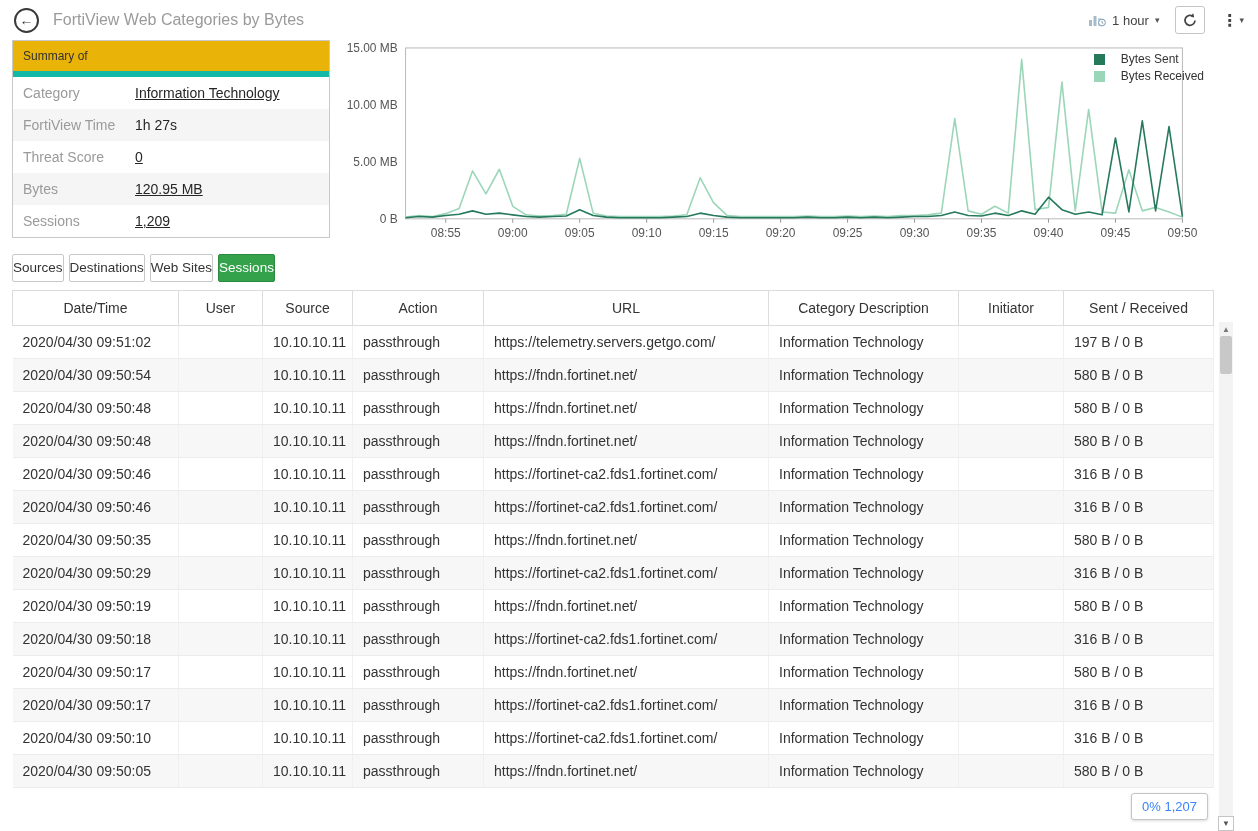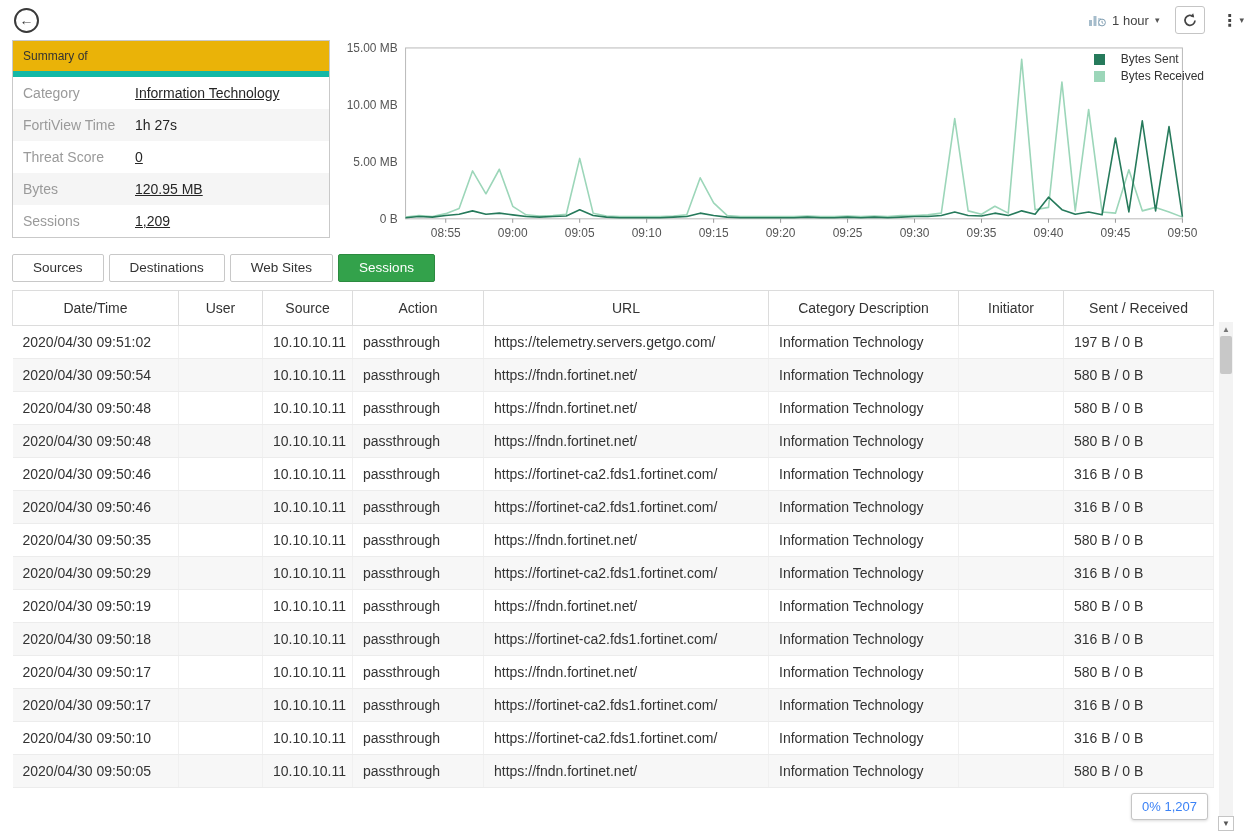--- a/index.html
+++ b/index.html
@@ -43,21 +43,21 @@
   .chart-wrap { position: relative; flex: 1 1 auto; height: 206px; }
   .chart-wrap svg { display: block; width: 100%; height: 206px; font-family: inherit; }
   .legend { position: absolute; top: 12px; right: 42px; display: flex; flex-direction: column; gap: 3px; }
   .legend-item { display: flex; align-items: center; gap: 16px; font-size: 12px; color: #333; }
   .legend-swatch { width: 11px; height: 11px; display: inline-block; flex: 0 0 auto; }
 
   
   .tabs { display: flex; gap: 5px; padding: 8px 12px 0 12px; }
   .tab {
     font-family: inherit; font-size: 13.5px; color: #333; background: #fff;
-    border: 1px solid #c8c8c8; border-radius: 2px; padding: 5px 20px; cursor: pointer; line-height: 1.2;
+    border: 1px solid #c8c8c8; border-radius: 2px; padding: 5px 0; cursor: pointer; line-height: 1.2;
   }
   .tab.active { background: #33a24b; border-color: #2c8a40; color: #fff; }
 
   
   .table-area { margin: 8px 12px 0 12px; }
   table { border-collapse: collapse; table-layout: fixed; width: 1201px; }
   thead th {
     font-weight: normal; font-size: 14px; color: #333; text-align: center;
     padding: 9px 6px; background: #fff; border: 1px solid #dcdcdc;
     white-space: nowrap; overflow: hidden; cursor: pointer;
@@ -87,20 +87,21 @@
 </style>
 </head>
 <body>
 
 <div class="page">
 
   <div class="topbar">
     <div class="back-btn">
       <span>←</span>
     </div>
+    <div class="page-title">FortiView Web Categories by Bytes</div>
     <div class="topbar-right">
       <div class="time-range">
         <svg width="18" height="14" viewBox="0 0 18 14">
           <rect x="1" y="7" width="3" height="6" fill="#a5bccb"></rect>
           <rect x="5.5" y="3" width="3" height="10" fill="#a5bccb"></rect>
           <rect x="10" y="5" width="3" height="8" fill="#c4d5df"></rect>
           <circle cx="14" cy="9.5" r="3.4" fill="#fff" stroke="#7e9cb0" stroke-width="1"></circle>
           <path d="M14 7.8v1.9l1.3 0.8" fill="none" stroke="#7e9cb0" stroke-width="1"></path>
         </svg>
         <span>1 hour</span>

